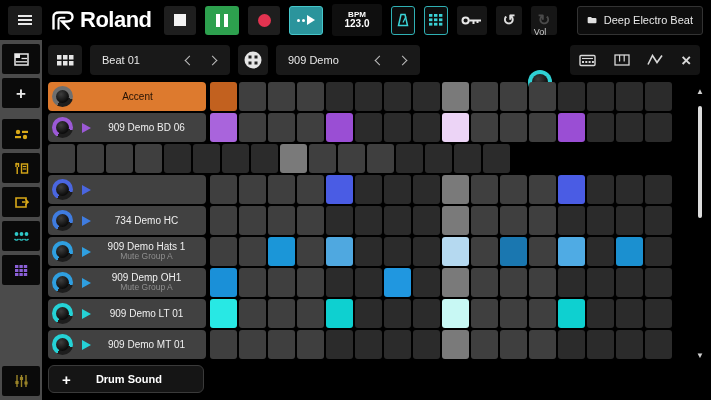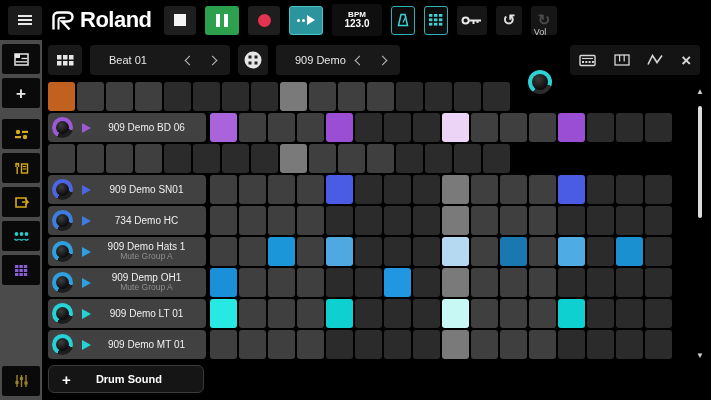--- a/index.html
+++ b/index.html
@@ -39,22 +39,22 @@
           display:flex; align-items:center; justify-content:center; flex:none; }
   .sb-gap1 { margin-top:7px; }
   .sb-bottom { margin-top:auto; margin-bottom:4px; }
   .plus-glyph { color:#e8e8e8; font-size:17px; font-weight:bold; line-height:1; }
 
   
   .main { position:absolute; left:42px; top:40px; width:669px; bottom:0; background:#000; }
 
   .toolbar2 { position:absolute; left:0; top:2px; right:0; height:36px; display:flex; align-items:center; gap:8px; padding:0 6px; }
   .t2btn { width:34px; height:30px; background:#191919; border-radius:4px; display:flex; align-items:center; justify-content:center; flex:none; }
-  .t2panel { height:30px; background:#191919; border-radius:4px; display:flex; align-items:center; flex:none;padding-left:7px; }
-  .p-pattern { width:140px; } .p-kit { width:124px;align-items:center; }
+  .t2panel { height:30px; background:#191919; border-radius:4px; display:flex; align-items:center; flex:none; }
+  .p-pattern { width:140px; } .p-kit { width:144px;align-items:center; }
   .t2label { color:#e8e8e8; font-size:11px; margin-left:12px; white-space:nowrap; }
   .chevbox { margin-left:auto; display:flex; align-items:center; gap:16px; padding-right:14px; }
   .chev { width:7px; height:7px; border-left:1.6px solid #bdbdbd; border-bottom:1.6px solid #bdbdbd; }
   .chev.l { transform:rotate(45deg); } .chev.r { transform:rotate(-135deg); }
   .kitbtn { width:30px; }
   .volgroup { margin-left:auto; display:flex; flex-direction:column; align-items:center; flex:none; margin-right:10px;gap:32px; }
   .vol-label { color:#cfcfcf; font-size:9px; margin-bottom:1px; }
   .vol-knob { width:24px; height:24px; border-radius:50%; position:relative;
               background:conic-gradient(from 215deg, #2fd0d4 0deg 255deg, #2c2c2c 255deg 360deg); }
   .vol-knob::after { content:""; position:absolute; inset:4px; border-radius:50%;
@@ -153,20 +153,26 @@
     <svg width="22" height="13" viewBox="0 0 22 13">
       <circle cx="4.6" cy="6.5" r="3.1" fill="none" stroke="#e8e8e8" stroke-width="2"></circle>
       <path d="M8.2 6.5 H20 M12.5 6.5 V10 M16.5 6.5 V9" fill="none" stroke="#e8e8e8" stroke-width="2"></path>
     </svg>
   </div>
   <div class="sqbtn btn-undo">
     <span>↺</span>
   </div>
   <div class="sqbtn btn-redo">
     <span>↻</span>
+  </div>
+  <div class="sqbtn btn-project">
+    <svg width="15" height="12" viewBox="0 0 15 12">
+      <path d="M1 3 q0-1.8 1.8-1.8 h3.4 l1.5 1.6 h5.3 q1.6 0 1.6 1.6 v5 q0 1.6-1.6 1.6 h-10.2 q-1.8 0-1.8-1.6 z" fill="#e0e0e0"></path>
+    </svg>
+    <span class="project-name">Deep Electro Beat</span>
   </div>
 </div>
 
 <div class="sidebar">
   <div class="sbtn">
     <svg width="15" height="13" viewBox="0 0 15 13">
       <rect x="1" y="1" width="13" height="11" fill="none" stroke="#e8e8e8" stroke-width="1.5"></rect>
       <rect x="1" y="1" width="5" height="4" fill="#e8e8e8"></rect>
       <line x1="7.5" y1="5.5" x2="13" y2="5.5" stroke="#e8e8e8" stroke-width="1.3"></line>
       <line x1="2" y1="8.8" x2="13" y2="8.8" stroke="#e8e8e8" stroke-width="1.3"></line>
@@ -298,20 +304,26 @@
       </svg>
       <svg width="16" height="12" viewBox="0 0 16 12">
         <polyline points="1,10.5 5.5,1.5 10,8.5 15,1.5" fill="none" stroke="#d8d8d8" stroke-width="1.6"></polyline>
       </svg>
       <span class="x-glyph">×</span>
     </div>
   </div>
 
   <div class="tracklist">
       <div class="trow">
+        <div class="thdr" style="background: rgb(221, 122, 46);">
+          <span class="knob" style="background: conic-gradient(from 210deg, rgb(111, 111, 111) 0deg, rgb(111, 111, 111) 255deg, rgb(29, 29, 29) 255deg, rgb(29, 29, 29) 360deg);"></span>
+          <div class="tlab dark">
+            <div>Accent</div>
+          </div>
+        </div>
         <div class="cells">
           <div class="cell" style="background: rgb(194, 97, 31);"></div>
           <div class="cell" style="background: rgb(63, 63, 63);"></div>
           <div class="cell" style="background: rgb(63, 63, 63);"></div>
           <div class="cell" style="background: rgb(63, 63, 63);"></div>
           <div class="cell" style="background: rgb(43, 43, 43);"></div>
           <div class="cell" style="background: rgb(43, 43, 43);"></div>
           <div class="cell" style="background: rgb(43, 43, 43);"></div>
           <div class="cell" style="background: rgb(43, 43, 43);"></div>
           <div class="cell" style="background: rgb(122, 122, 122);"></div>
@@ -368,23 +380,20 @@
           <div class="cell" style="background: rgb(43, 43, 43);"></div>
           <div class="cell" style="background: rgb(43, 43, 43);"></div>
           <div class="cell" style="background: rgb(43, 43, 43);"></div>
           <div class="cell" style="background: rgb(43, 43, 43);"></div>
         </div>
       </div>
       <div class="trow">
         <div class="thdr">
           <span class="knob" style="background: conic-gradient(from 210deg, rgb(74, 102, 224) 0deg, rgb(74, 102, 224) 255deg, rgb(29, 29, 29) 255deg, rgb(29, 29, 29) 360deg);"></span>
           <span class="ptri" style="border-left-color: rgb(74, 102, 224);"></span>
-          <div class="tlab">
-            <div>909 Demo SN01</div>
-          </div>
         </div>
         <div class="cells">
           <div class="cell" style="background: rgb(63, 63, 63);"></div>
           <div class="cell" style="background: rgb(63, 63, 63);"></div>
           <div class="cell" style="background: rgb(63, 63, 63);"></div>
           <div class="cell" style="background: rgb(63, 63, 63);"></div>
           <div class="cell" style="background: rgb(74, 92, 228);"></div>
           <div class="cell" style="background: rgb(43, 43, 43);"></div>
           <div class="cell" style="background: rgb(43, 43, 43);"></div>
           <div class="cell" style="background: rgb(43, 43, 43);"></div>

